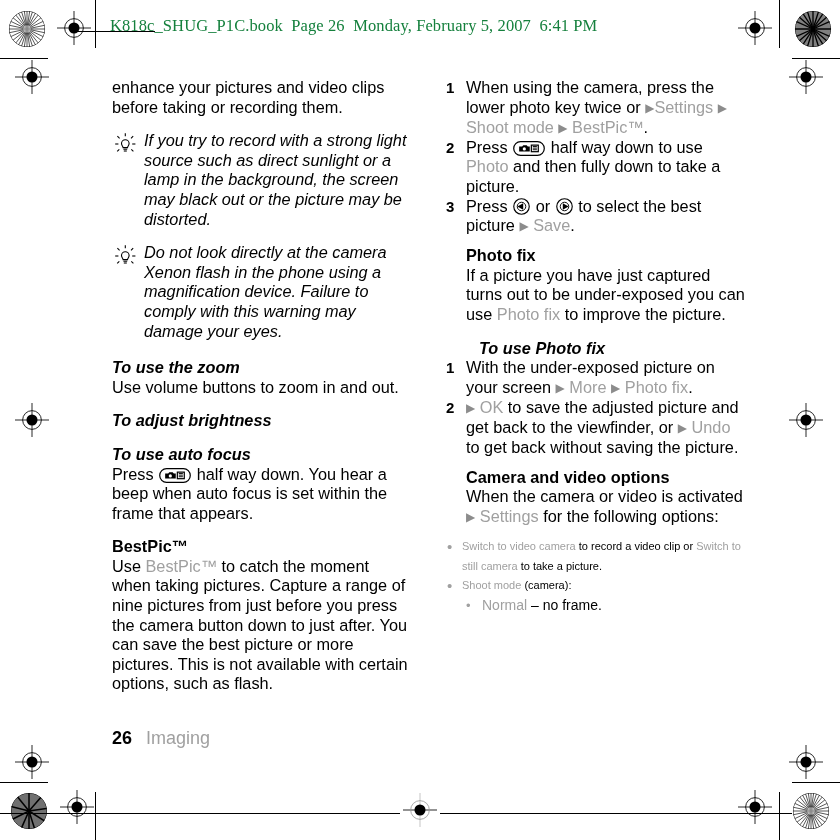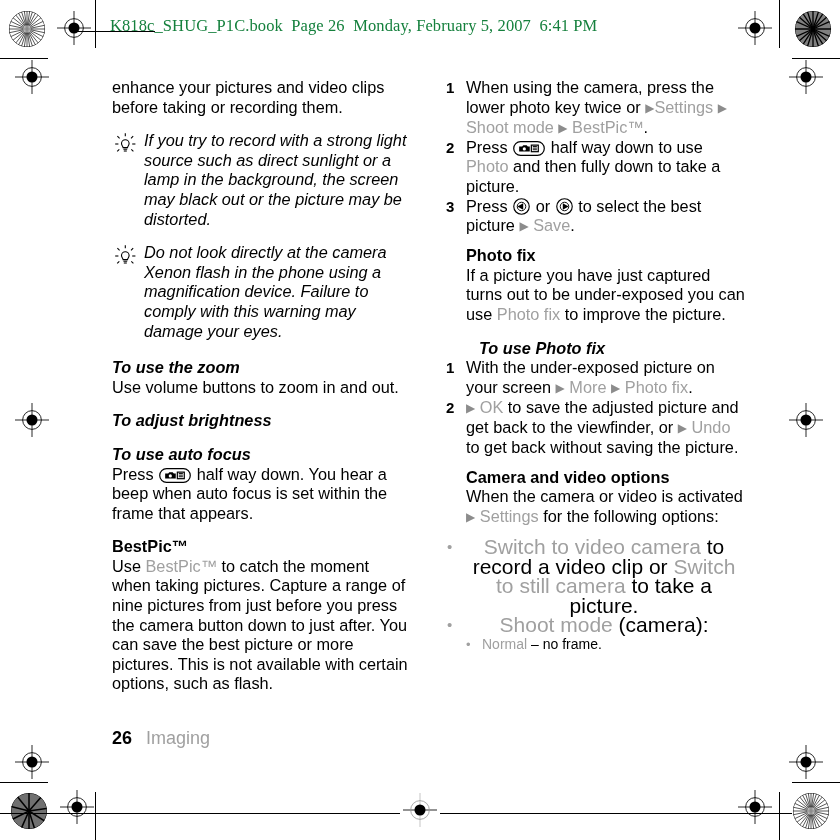--- a/index.html
+++ b/index.html
@@ -79,21 +79,21 @@
     padding-left:20px;
     font-size:16.3px;line-height:19.6px;
   }
   .step-num{
     position:absolute;left:0;top:0;
     font-weight:bold;font-size:15px;
   }
   
   .bullet{
     position:relative;padding-left:16px;
-    font-size:21px;line-height:19.6px;text-align:center;
+    font-size:11px;line-height:19.6px;
   }
   .bullet:before{
     content:"\2022";position:absolute;left:1px;top:0;color:#a0a0a0;font-size:15px;
   }
   .subbullet{
     position:relative;padding-left:36px;
     font-size:14px;line-height:19.6px;
   }
   .subbullet:before{
     content:"\2022";position:absolute;left:20px;top:0;color:#a0a0a0;font-size:13px;

